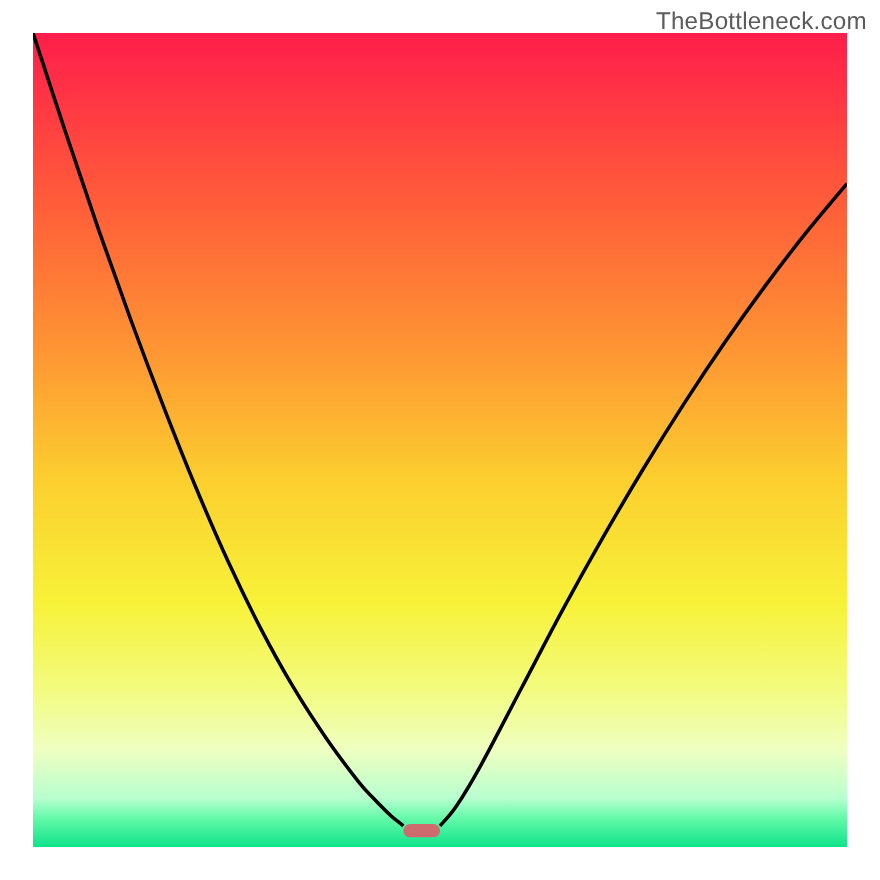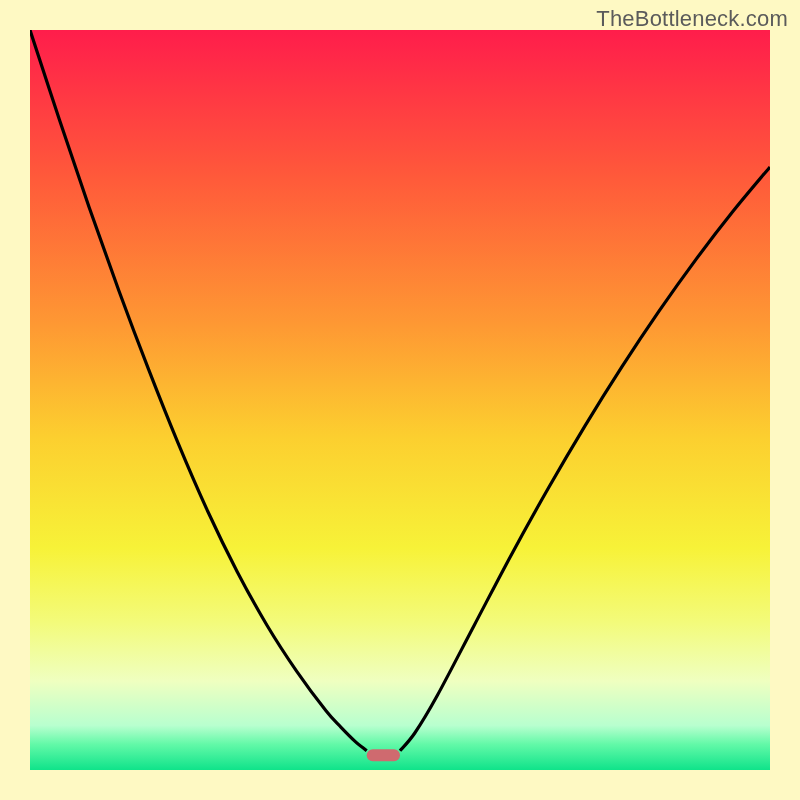--- a/index.html
+++ b/index.html
@@ -10,21 +10,21 @@
     background: #000;
     font-family: Arial, Helvetica, sans-serif;
     overflow: hidden;
   }
   .frame {
     position: absolute;
     left: 0;
     top: 0;
     width: 800px;
     height: 800px;
-    background: #fef9c3;
+    background: #ffffff;
   }
   .plot {
     position: absolute;
     left: 30px;
     top: 30px;
     width: 740px;
     height: 740px;
     display: block;
   }
   .watermark {

